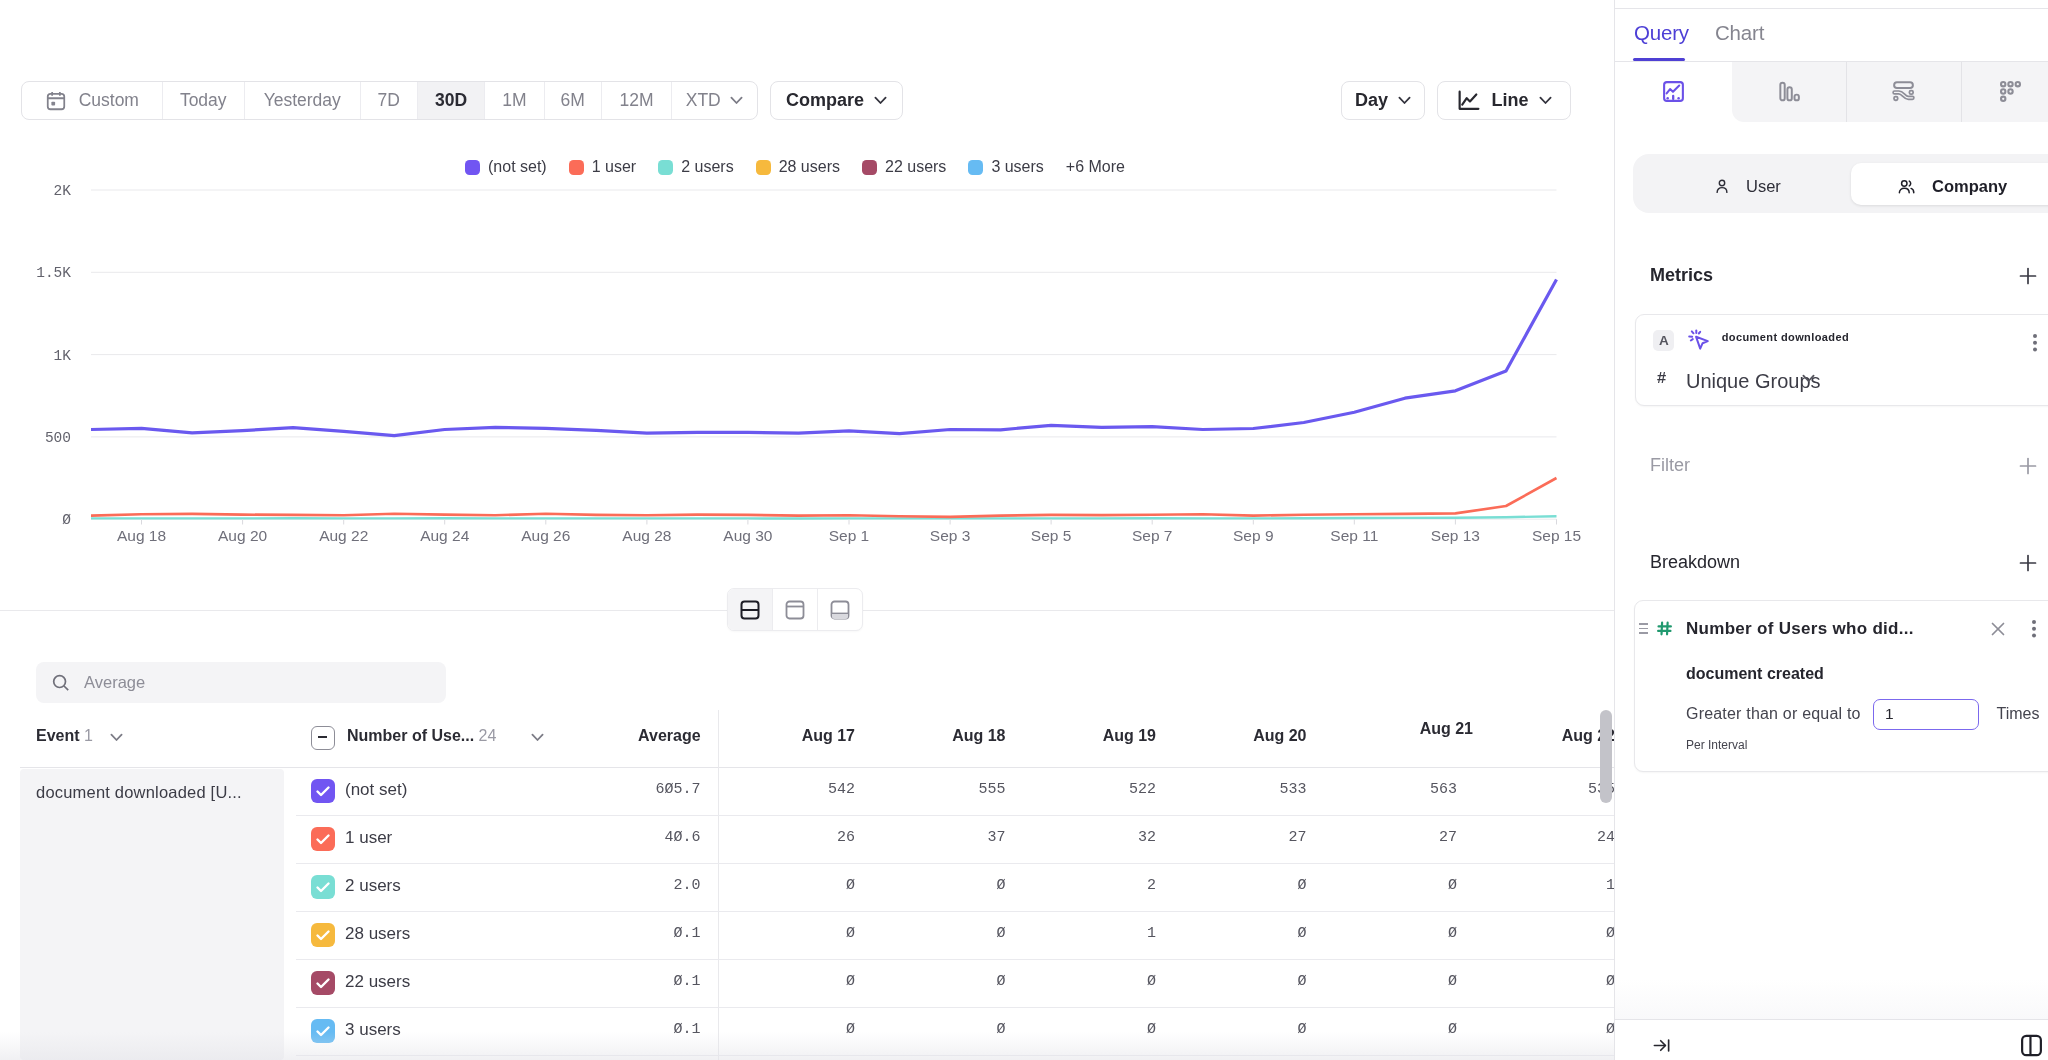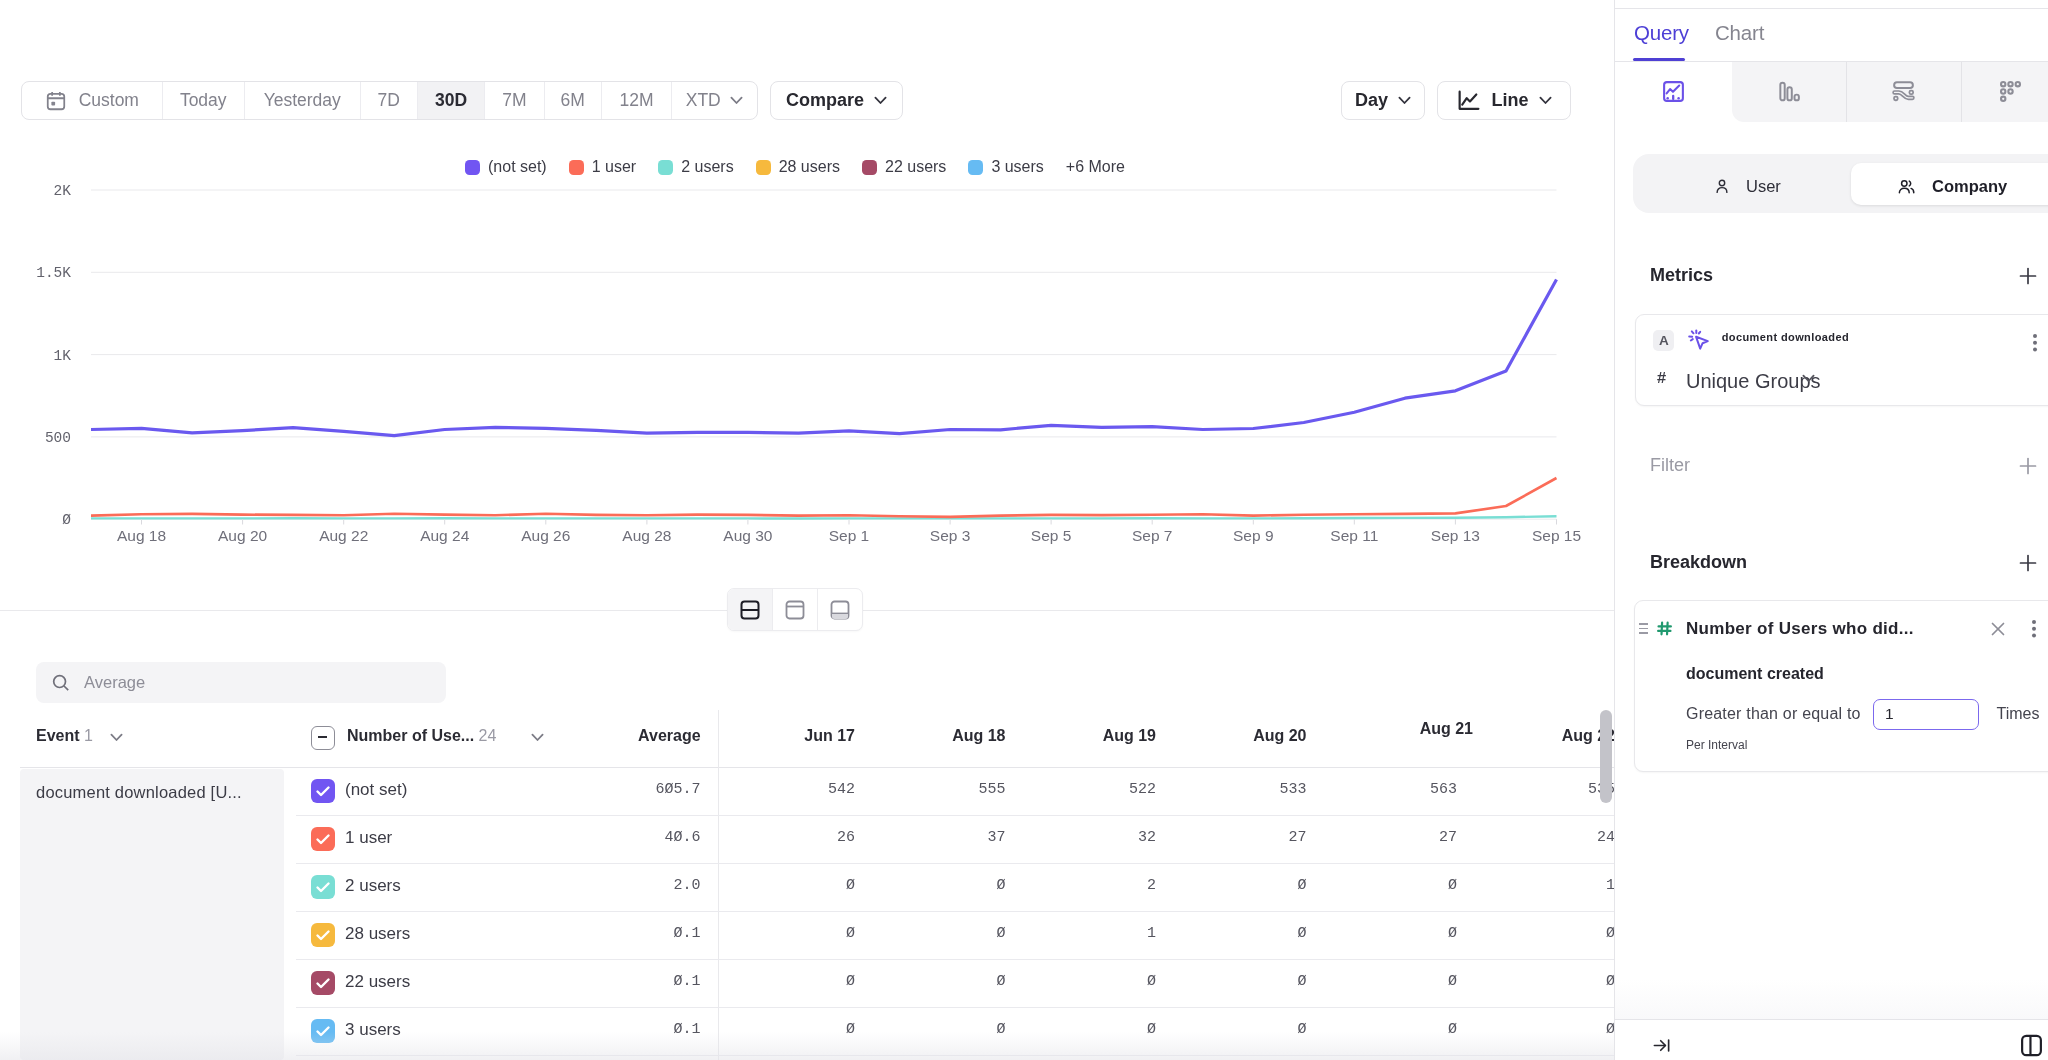--- a/index.html
+++ b/index.html
@@ -29,21 +29,21 @@
         <line x1="6.5" y1="1.8" x2="6.5" y2="5.2"></line>
         <line x1="13.5" y1="1.8" x2="13.5" y2="5.2"></line>
         <line x1="2.5" y1="7.5" x2="17.5" y2="7.5"></line>
         <rect x="5.8" y="10.6" width="3.4" height="3.4" rx="0.8" fill="#85858f" stroke="none"></rect>
       </svg>
       Custom</div>
     <div class="dbtn" style="width:82.5px;">Today</div>
     <div class="dbtn" style="width:116px;">Yesterday</div>
     <div class="dbtn" style="width:57.5px;">7D</div>
     <div class="dbtn sel" style="width:67.5px;">30D</div>
-    <div class="dbtn" style="width:59.5px;">7M</div>
+    <div class="dbtn" style="width:59.5px;">1M</div>
     <div class="dbtn" style="width:57.5px;">6M</div>
     <div class="dbtn" style="width:70.5px;">12M</div>
     <div class="dbtn" style="width:85px; border-right:none;">XTD&nbsp;&nbsp;<svg width="13" height="9" viewBox="0 0 13 9" style="flex:none; display:block;">
           <path d="M1.4 1.6 L6.5 7 L11.6 1.6" fill="none" stroke="#7c7c86" stroke-width="1.8" stroke-linecap="round" stroke-linejoin="round"></path>
         </svg></div>
   </div>
   <div class="abs btnbox" style="left:770px; top:81px; width:133px;">
     <span style="font-weight:700; color:#28282f;">Compare</span>&nbsp;&nbsp;<svg width="13" height="9" viewBox="0 0 13 9" style="flex:none; display:block;">
         <path d="M1.4 1.6 L6.5 7 L11.6 1.6" fill="none" stroke="#33333d" stroke-width="1.8" stroke-linecap="round" stroke-linejoin="round"></path>
       </svg>
@@ -168,21 +168,21 @@
     <div class="abs" style="left:311px; top:15.5px; width:24px; height:24px; background:#fff; border:1.5px solid #8d8d97; border-radius:6px;">
       <div class="abs" style="left:6px; top:9.5px; width:9px; height:2px; background:#2b2b33;"></div>
     </div>
     <div class="abs" style="left:347px; top:17px; font-size:16px; color:#2b2b33; font-weight:700;">Number of Use... <span style="color:#9a9aa4; font-weight:400;">24</span></div>
     <div class="abs" style="left:531px; top:22.5px;">
         <svg width="13" height="9" viewBox="0 0 13 9" style="flex:none; display:block;">
           <path d="M1.4 1.6 L6.5 7 L11.6 1.6" fill="none" stroke="#7c7c86" stroke-width="1.8" stroke-linecap="round" stroke-linejoin="round"></path>
         </svg>
       </div>
     <div class="abs hr" style="left:700.6px; top:17px;">Average</div>
-    <div class="abs hr" style="left:855px; top:17px;">Jun 17</div>
+    <div class="abs hr" style="left:855px; top:17px;">Aug 17</div>
     <div class="abs hr" style="left:1005.5px; top:17px;">Aug 18</div>
     <div class="abs hr" style="left:1156px; top:17px;">Aug 19</div>
     <div class="abs hr" style="left:1306.5px; top:17px;">Aug 20</div>
     <div class="abs hr" style="left:1457px; top:10px;margin-left:16px;">Aug 21</div>
     <div class="abs hr" style="left:1615px; top:17px;">Aug 22</div>
     <div class="abs" style="left:20px; top:56.5px; width:1594px; height:1px; background:#e5e5e9;"></div>
 
     <div class="abs" style="left:718px; top:0px; width:1px; height:350px; background:#e9e9ec;"></div>
 
     <div class="abs" style="left:20px; top:59px; width:264px; height:291px; background:#f4f4f6; border-radius:4px;"></div>
@@ -347,21 +347,21 @@
           </svg>
         </div>
     </div>
 
     <div class="abs" style="left:35px; top:455px; font-size:18px; color:#9a9aa4;">Filter</div>
     <svg class="abs" style="left:403px; top:456px;" width="20" height="20" viewBox="0 0 20 20" stroke="#9a9aa4" stroke-width="1.7" stroke-linecap="round">
         <line x1="10" y1="2.5" x2="10" y2="17.5"></line>
         <line x1="2.5" y1="10" x2="17.5" y2="10"></line>
       </svg>
 
-    <div class="abs" style="left:35px; top:552px; font-size:18px; font-weight:700; color:#26262e;">Breakdown</div>
+    <div class="abs" style="left:35px; top:552px; font-size:18px; font-weight:400; color:#26262e;">Breakdown</div>
     <svg class="abs" style="left:403px; top:553px;" width="20" height="20" viewBox="0 0 20 20" stroke="#3a3a44" stroke-width="1.7" stroke-linecap="round">
         <line x1="10" y1="2.5" x2="10" y2="17.5"></line>
         <line x1="2.5" y1="10" x2="17.5" y2="10"></line>
       </svg>
 
     <div class="abs" style="left:18.6px; top:599.5px; width:438px; height:172px; background:#fff; border:1px solid #e8e8eb; border-radius:9px; box-shadow:0 1px 2px rgba(0,0,0,0.04);">
       <div class="abs" style="left:4.7px; top:22.5px; width:9px; height:1.6px; background:#9a9aa4;"></div>
       <div class="abs" style="left:4.7px; top:27px; width:9px; height:1.6px; background:#9a9aa4;"></div>
       <div class="abs" style="left:4.7px; top:31.5px; width:9px; height:1.6px; background:#9a9aa4;"></div>
       <svg class="abs" style="left:21px; top:19.5px;" width="17" height="17" viewBox="0 0 24 24" fill="none" stroke="#21996f" stroke-width="3.1" stroke-linecap="round">

